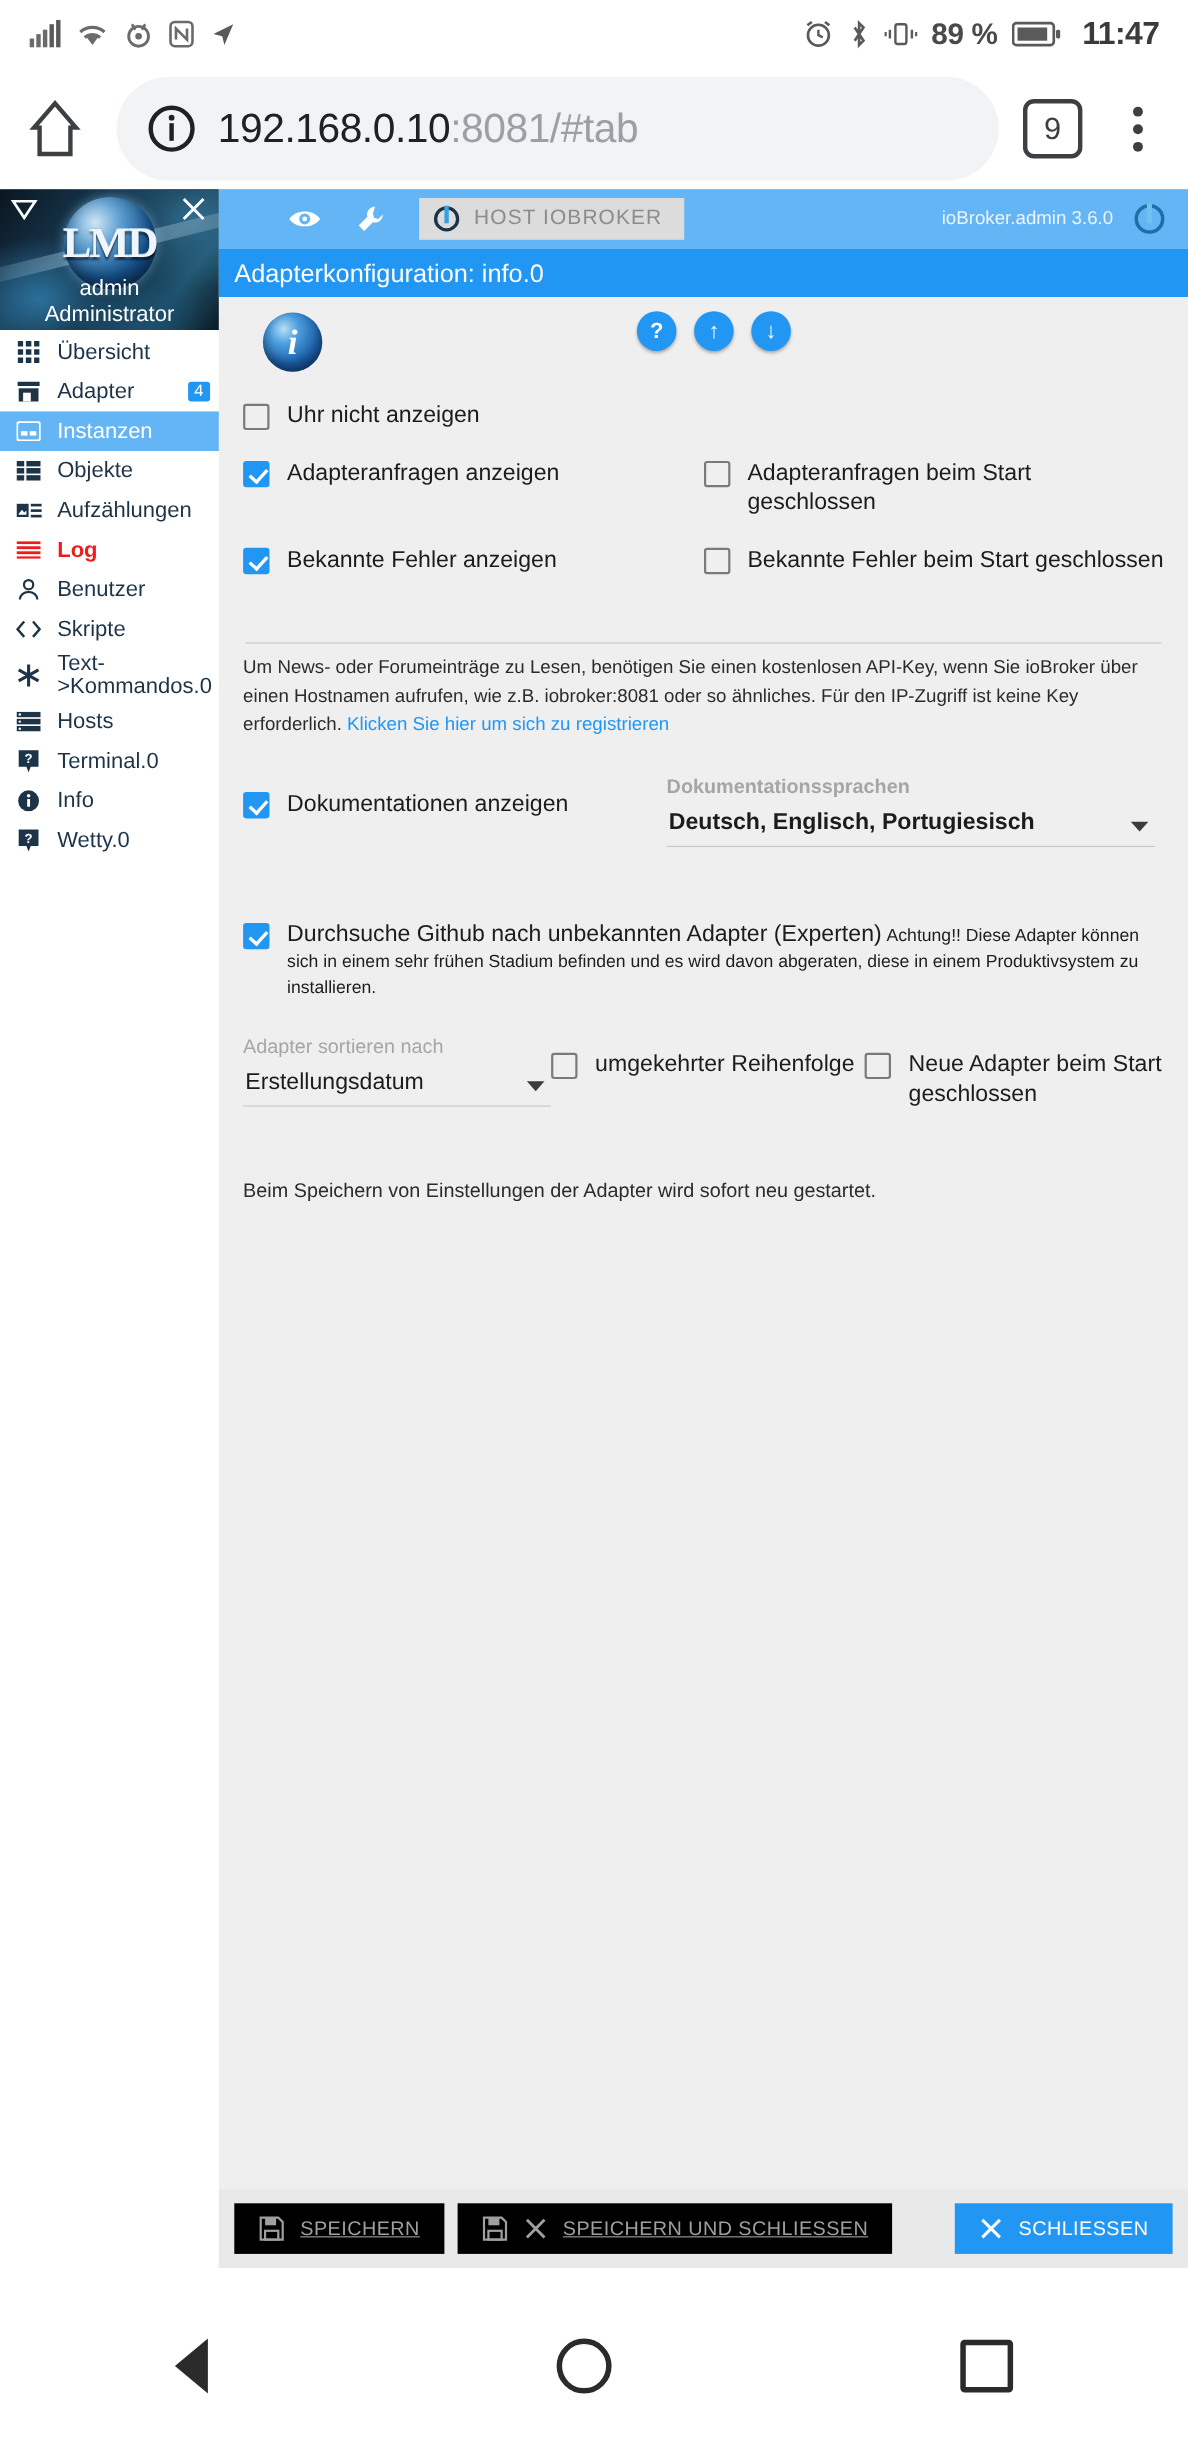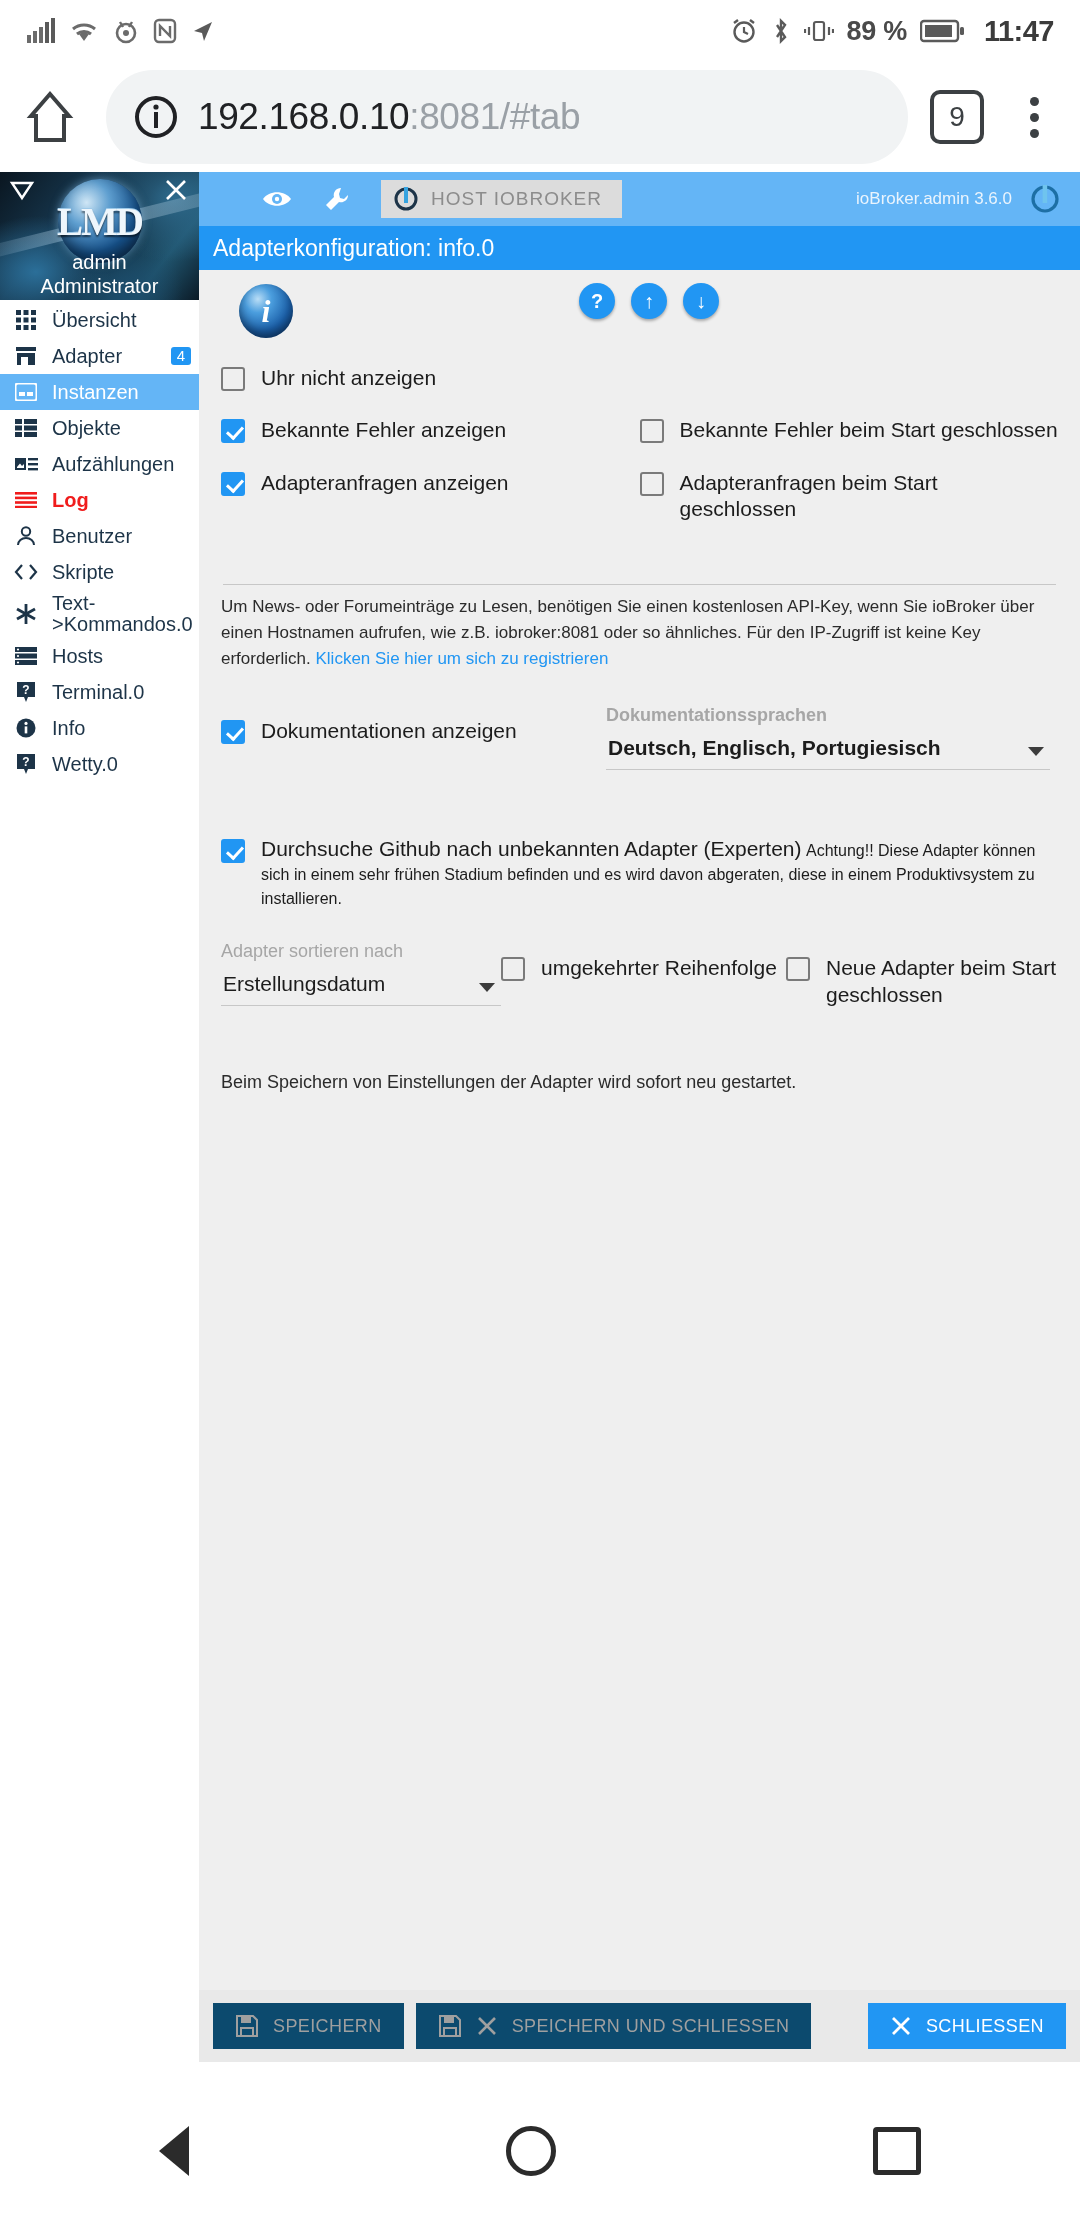--- a/index.html
+++ b/index.html
@@ -185,21 +185,21 @@
 
   
   .footer {
     position:absolute; left:0; right:0; bottom:0; height:72px;
     background:#e9e9e9; display:flex; align-items:center; padding:0 14px; gap:12px;
   }
   .btn {
     height:46px; display:flex; align-items:center; gap:14px; padding:0 22px;
     font-size:18px; letter-spacing:.4px;
   }
-  .btn.disabled { background:#0c4a6e; color:#9f9f9f; }
+  .btn.disabled { background:#000000; color:#9f9f9f;text-decoration:underline; }
   .btn.primary { background:#2196f3; color:#fff; margin-left:auto; }
   .btn .i { display:flex; align-items:center; }
 
   
   .navbar {
     position:absolute; left:0; bottom:0; width:1080px; height:178px; background:#fff;
     display:flex; align-items:center; justify-content:space-around;
   }
   .nav-tri { width:0;height:0; border-top:25px solid transparent; border-bottom:25px solid transparent; border-right:30px solid #2b2b2b; }
   .nav-cir { width:50px;height:50px;border-radius:50%;border:5px solid #2b2b2b; }
@@ -534,42 +534,42 @@
                 <span class="cb-text">Uhr nicht anzeigen</span>
               </div>
             </div>
             <div class="cb-col"></div>
           </div>
 
           <div class="cb-row">
             <div class="cb-col">
               <div class="cb">
                 <span class="box on"></span>
+                <span class="cb-text">Adapteranfragen anzeigen</span>
+              </div>
+            </div>
+            <div class="cb-col">
+              <div class="cb">
+                <span class="box"></span>
+                <span class="cb-text">Adapteranfragen beim Start geschlossen</span>
+              </div>
+            </div>
+          </div>
+
+          <div class="cb-row">
+            <div class="cb-col">
+              <div class="cb">
+                <span class="box on"></span>
                 <span class="cb-text">Bekannte Fehler anzeigen</span>
               </div>
             </div>
             <div class="cb-col">
               <div class="cb">
                 <span class="box"></span>
                 <span class="cb-text">Bekannte Fehler beim Start geschlossen</span>
-              </div>
-            </div>
-          </div>
-
-          <div class="cb-row">
-            <div class="cb-col">
-              <div class="cb">
-                <span class="box on"></span>
-                <span class="cb-text">Adapteranfragen anzeigen</span>
-              </div>
-            </div>
-            <div class="cb-col">
-              <div class="cb">
-                <span class="box"></span>
-                <span class="cb-text">Adapteranfragen beim Start geschlossen</span>
               </div>
             </div>
           </div>
 
 
         </div>
 
         <div class="apikey-block">
           <div class="underline"></div>
         </div>

